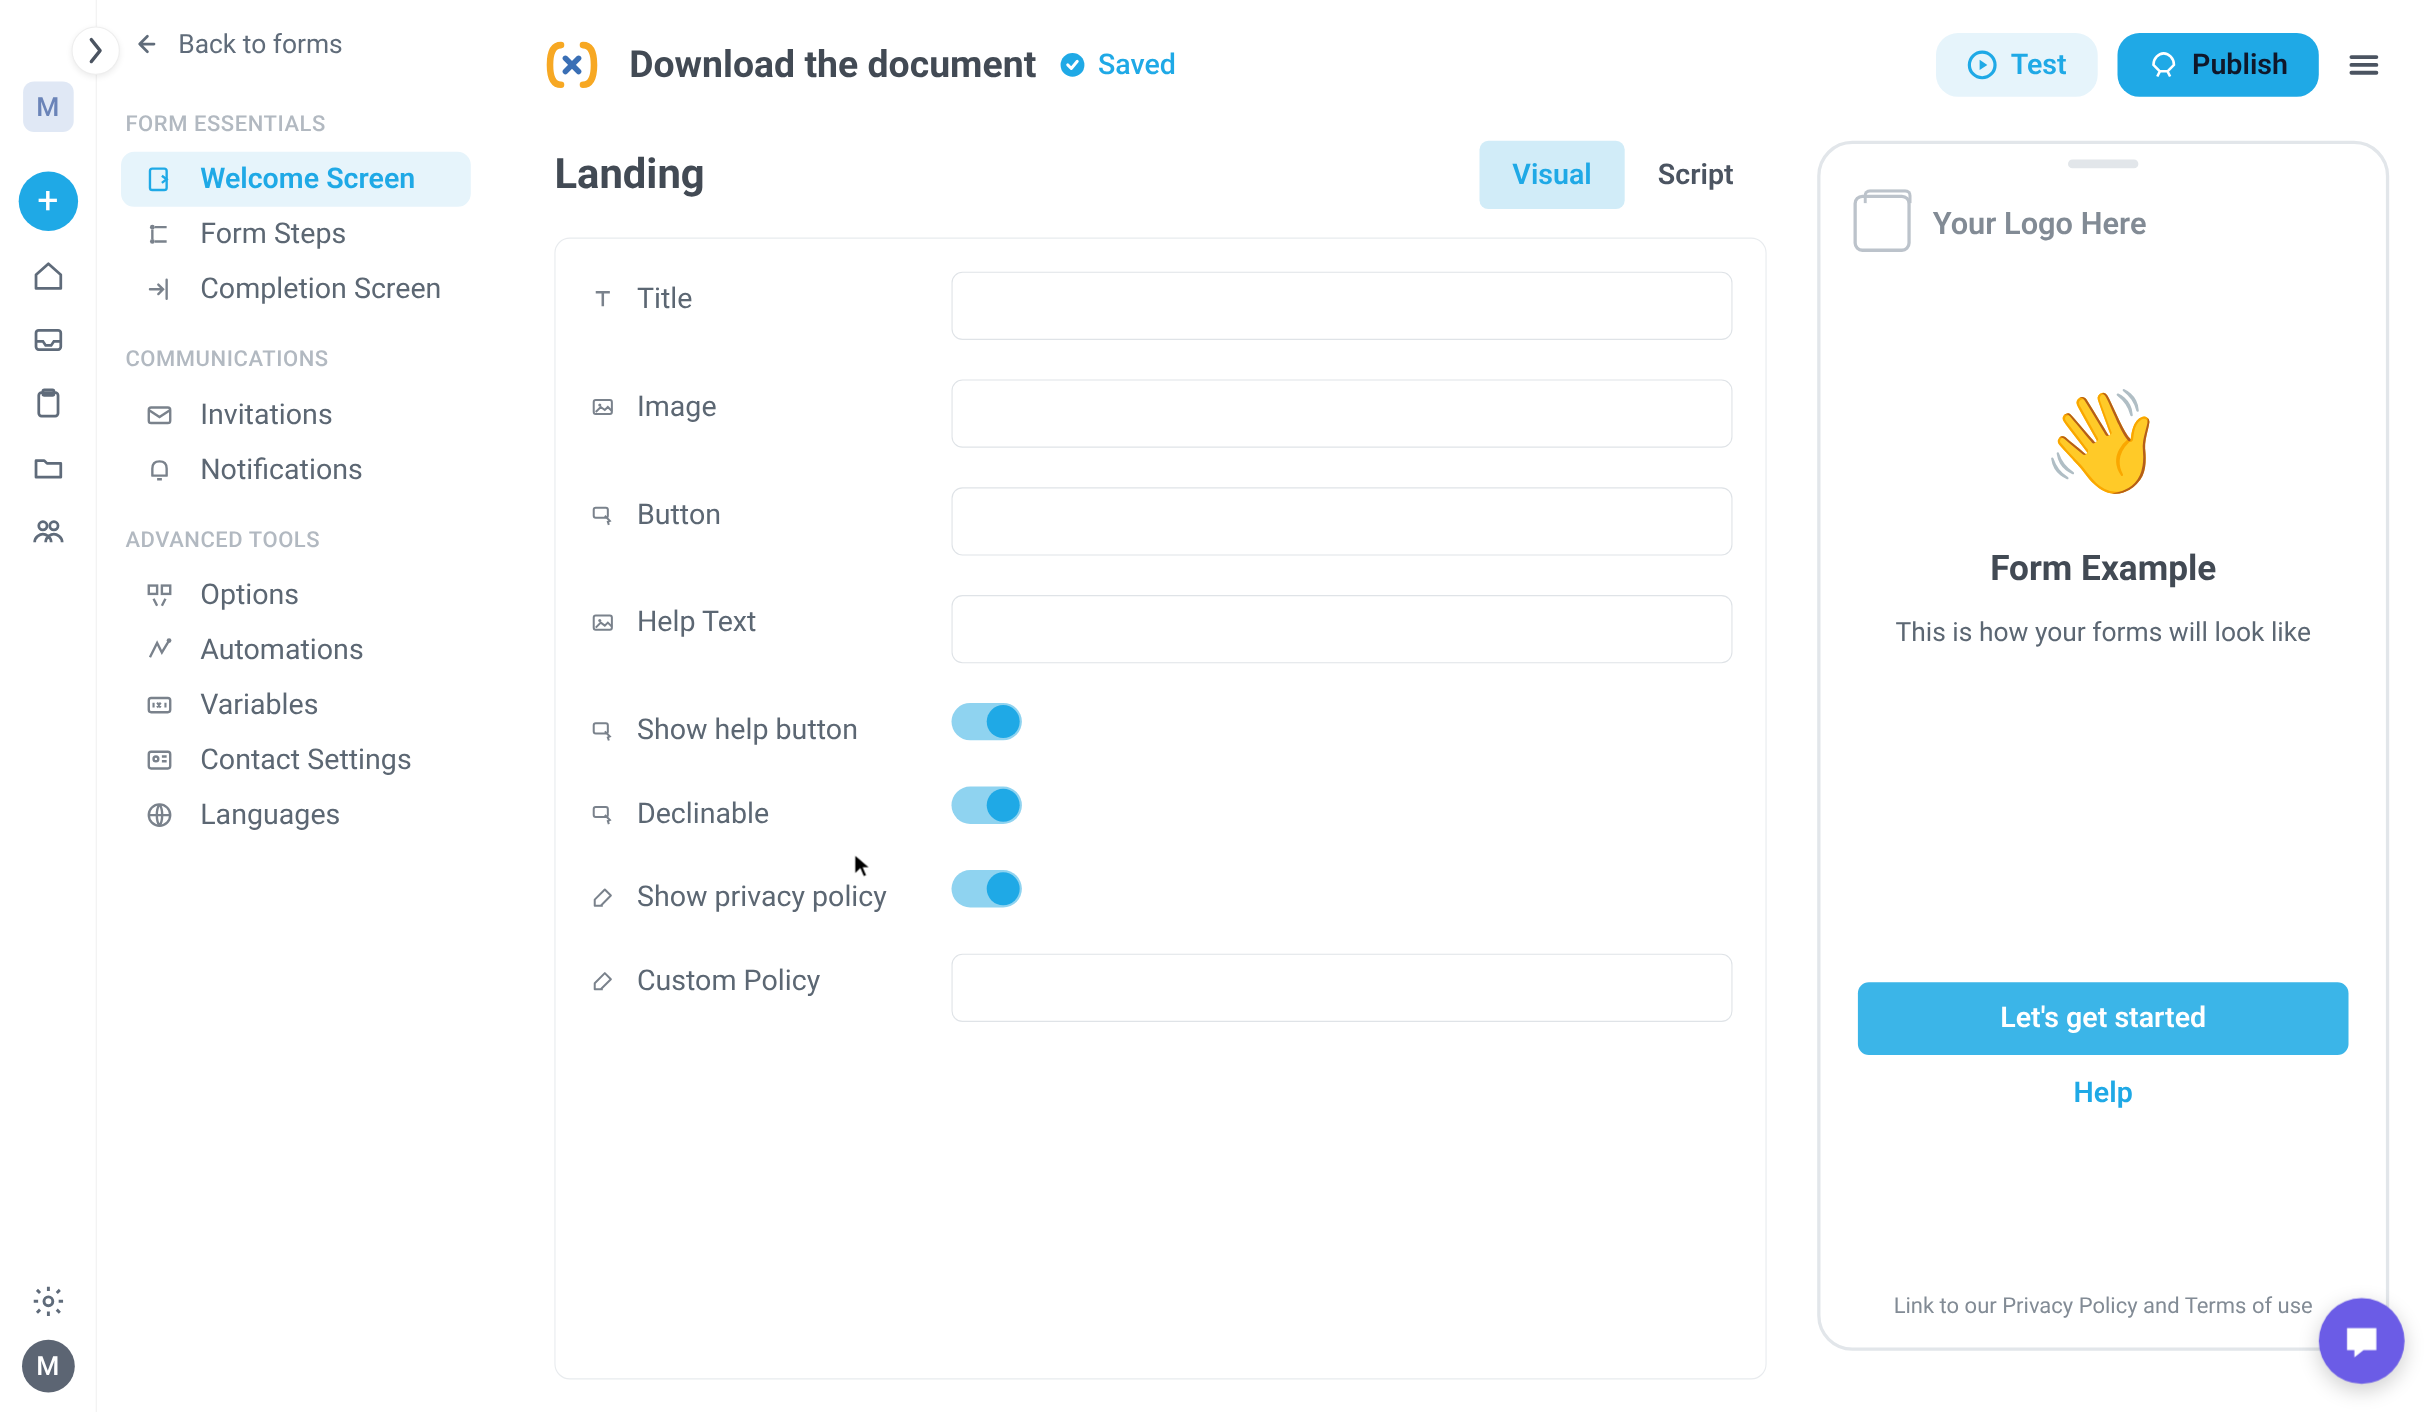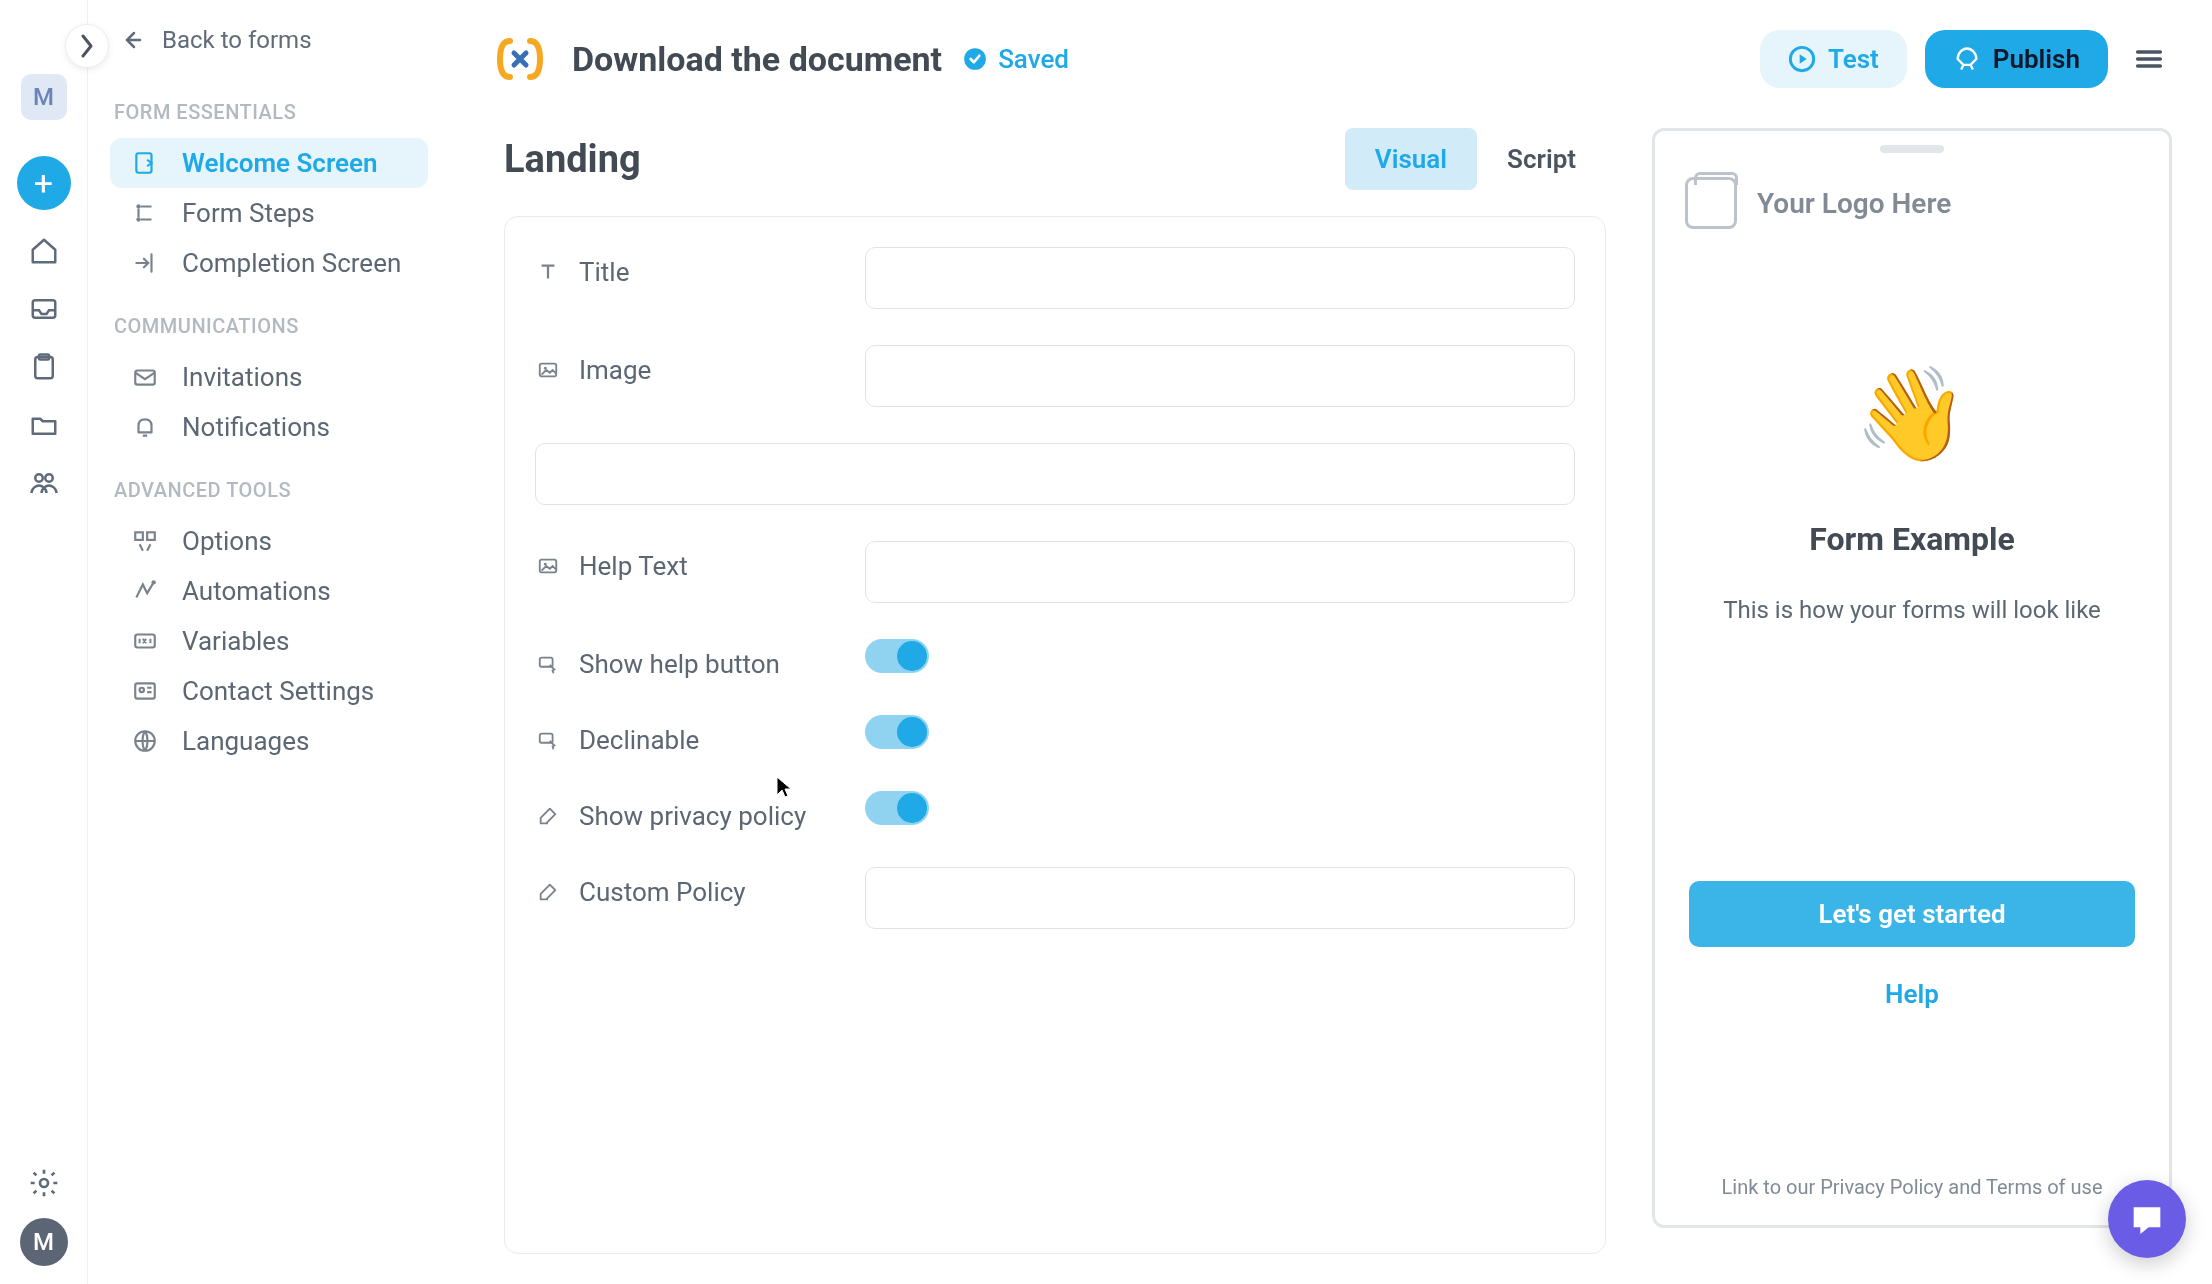--- a/index.html
+++ b/index.html
@@ -41,21 +41,21 @@
 .editor-panel::-webkit-scrollbar-thumb { background: #d2d7dc; border-radius: 5px; }
 .field-row { display: flex; align-items: flex-start; margin-bottom: 36px; }
 .field-label { width: 330px; display: flex; align-items: center; gap: 18px; font-size: 26px; color: #5c6773; padding-top: 10px; }
 .field-label .fic { width: 26px; height: 26px; display: flex; align-items: center; justify-content: center; color: #7a828c; }
 .field-ctrl { flex: 1; }
 .inp { width: 100%; border: 1px solid #dfe3e7; border-radius: 10px; padding: 16px 18px; font-size: 24px; color: #4a5568; background: #fff; }
 textarea.inp { height: 210px; resize: vertical; }
 .tog { width: 64px; height: 34px; border-radius: 20px; background: #8fd3f0; position: relative; cursor: pointer; }
 .tog .knob { position: absolute; right: 2px; top: 2px; width: 30px; height: 30px; border-radius: 50%; background: #1fa9e6; }
 .preview-col { width: 520px; display: flex; flex-direction: column; }
-.phone { width: 520px; height: 1100px; border: 3px solid #e2e6ea; border-radius: 12px; padding: 34px 30px 26px 30px; display: flex; flex-direction: column; position: relative; background: #fff; gap: 12px; }
+.phone { width: 520px; height: 1100px; border: 3px solid #e2e6ea; border-radius: 32px; padding: 34px 30px 26px 30px; display: flex; flex-direction: column; position: relative; background: #fff; }
 .phone .slot { position: absolute; top: 14px; left: 50%; transform: translateX(-50%); width: 64px; height: 8px; background: #e2e6ea; border-radius: 4px; }
 .phone .logo-row { display: flex; align-items: center; gap: 20px; margin-top: 12px; }
 .phone .logo-placeholder { width: 52px; height: 52px; border: 3px solid #bcc3cb; border-radius: 8px; position: relative; }
 .phone .logo-placeholder::before { content: ""; position: absolute; top: -8px; left: 6px; width: 38px; height: 10px; border: 3px solid #bcc3cb; border-bottom: none; border-radius: 6px 6px 0 0; }
 .phone .logo-text { font-size: 28px; font-weight: 600; color: #828b95; }
 .phone .wave { font-size: 92px; margin: 120px auto 40px auto; }
 .phone .p-title { font-size: 32px; font-weight: 700; color: #424a54; text-align: center; }
 .phone .p-sub { font-size: 24px; color: #5c6773; text-align: center; margin-top: 26px; }
 .phone .p-spacer { flex: 1; }
 .phone .p-btn { background: #3bb5e8; color: #fff; font-size: 26px; font-weight: 600; text-align: center; padding: 18px; border-radius: 10px; margin: 0 4px 20px 4px; cursor: pointer; }
@@ -297,20 +297,29 @@
                     <circle cx="9" cy="10" r="1.5" fill="#7a828c"></circle>
                     <path d="M5 17 L10 12 L14 15 L17 12 L21 16" stroke="#7a828c" stroke-width="2" fill="none"></path>
                   </svg>
                 </span>
               <span>Image</span>
             </div>
             <div class="field-ctrl"><input class="inp" value="" style=""></div>
           </div>
 
           <div class="field-row">
+            <div class="field-label">
+              <span class="fic">
+                  <svg width="22" height="22" viewBox="0 0 24 24">
+                    <rect x="3" y="5" width="14" height="10" rx="2" stroke="#7a828c" stroke-width="2" fill="none"></rect>
+                    <path d="M14 13 L19 18 L17 19 L18 22" stroke="#7a828c" stroke-width="2" fill="none"></path>
+                  </svg>
+                </span>
+              <span>Button</span>
+            </div>
             <div class="field-ctrl"><input class="inp" value="" style=""></div>
           </div>
 
           <div class="field-row">
             <div class="field-label">
               <span class="fic">
                   <svg width="22" height="22" viewBox="0 0 24 24">
                     <rect x="3" y="5" width="18" height="14" rx="2" stroke="#7a828c" stroke-width="2" fill="none"></rect>
                     <circle cx="9" cy="10" r="1.5" fill="#7a828c"></circle>
                     <path d="M5 17 L10 12 L14 15 L17 12 L21 16" stroke="#7a828c" stroke-width="2" fill="none"></path>

